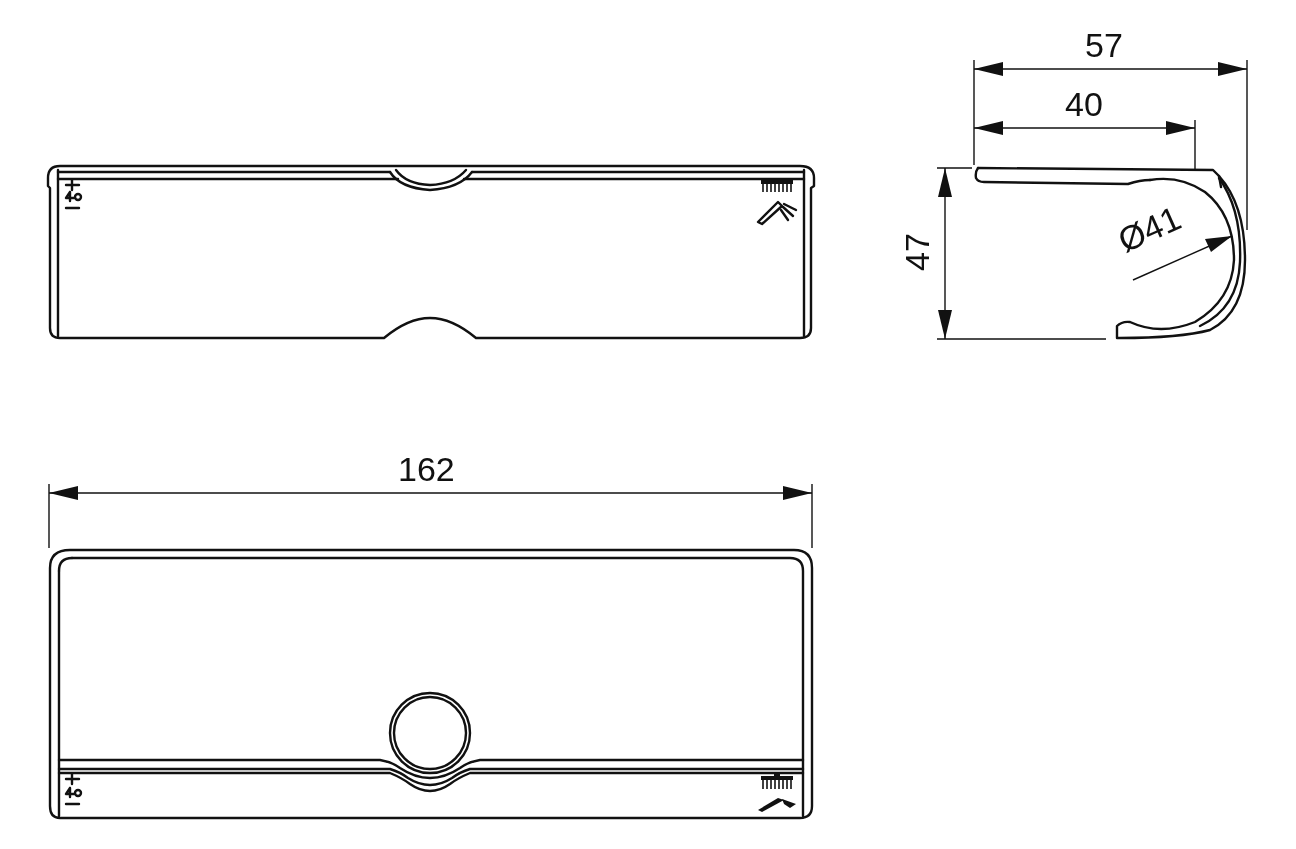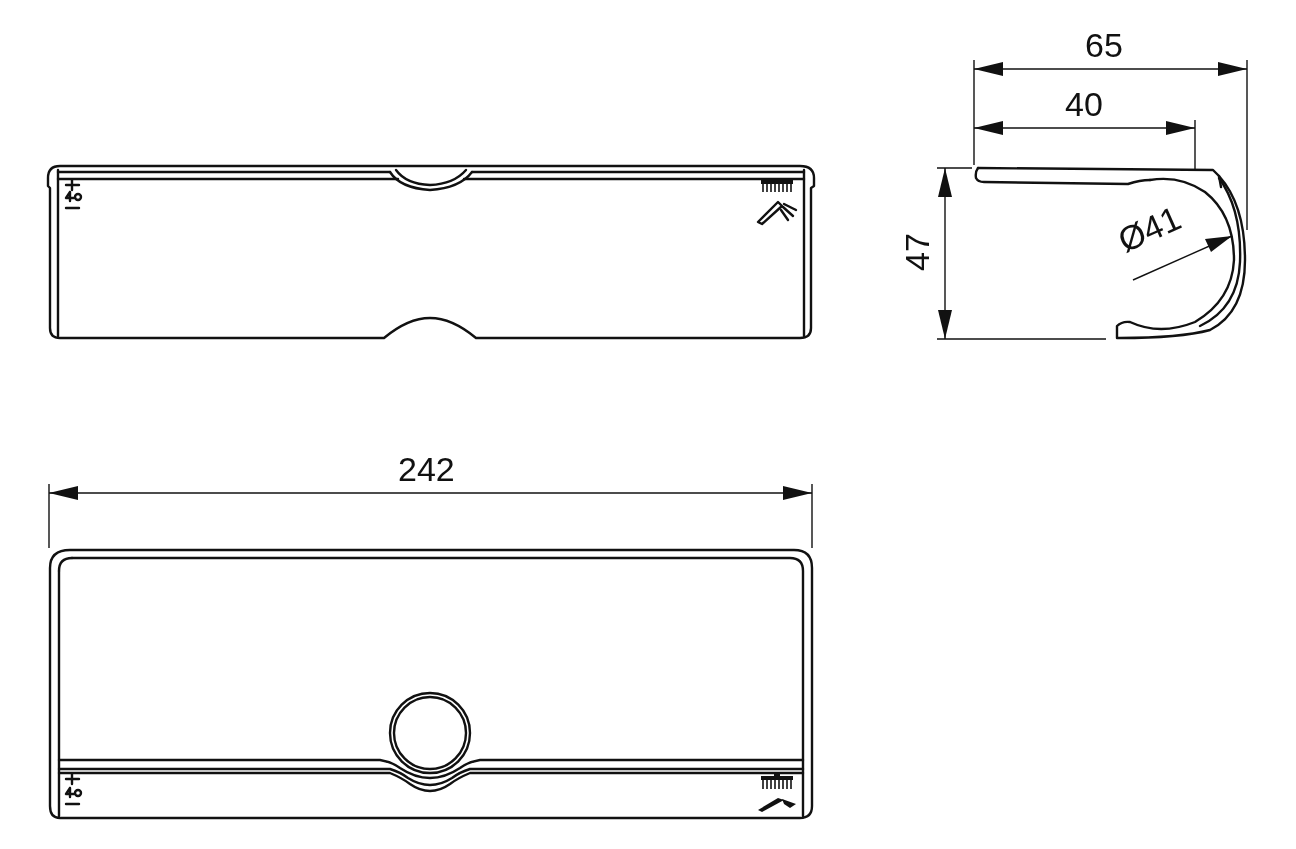--- a/index.html
+++ b/index.html
@@ -153,17 +153,17 @@
     <polygon class="arrow" points="945,168 938,197 952,197"></polygon>
     <polygon class="arrow" points="945,339 938,310 952,310"></polygon>
   </g>
 
   <g>
     <line class="thin" x1="1133" y1="280" x2="1232" y2="236"></line>
     <polygon class="arrow" points="1232,236 1205,239 1211,252"></polygon>
   </g>
 </svg>
 
-<div class="dim-label" style="left:398px; top:452px;">242</div>
-<div class="dim-label" style="left:1085px; top:28px;">65</div>
+<div class="dim-label" style="left:398px; top:452px;">162</div>
+<div class="dim-label" style="left:1085px; top:28px;">57</div>
 <div class="dim-label" style="left:1065px; top:87px;">40</div>
 <div class="dim-label" style="left:898px; top:235px; transform: rotate(-90deg); transform-origin: center;">47</div>
 <div class="dim-label" style="left:1120px; top:225px; transform: rotate(-24deg); transform-origin: left center;">Ø41</div>
 
 </body></html>

